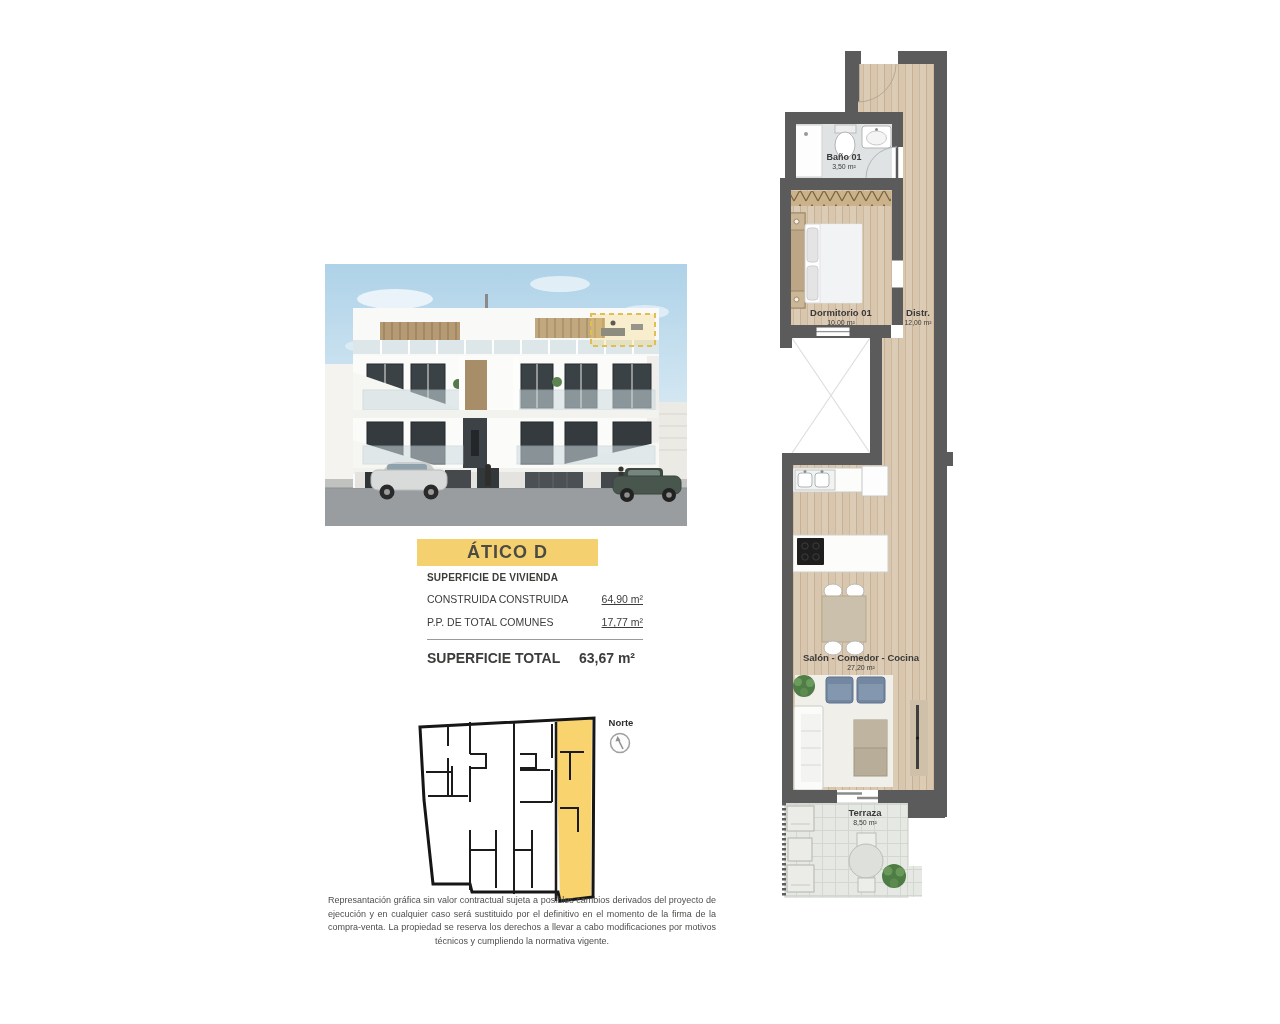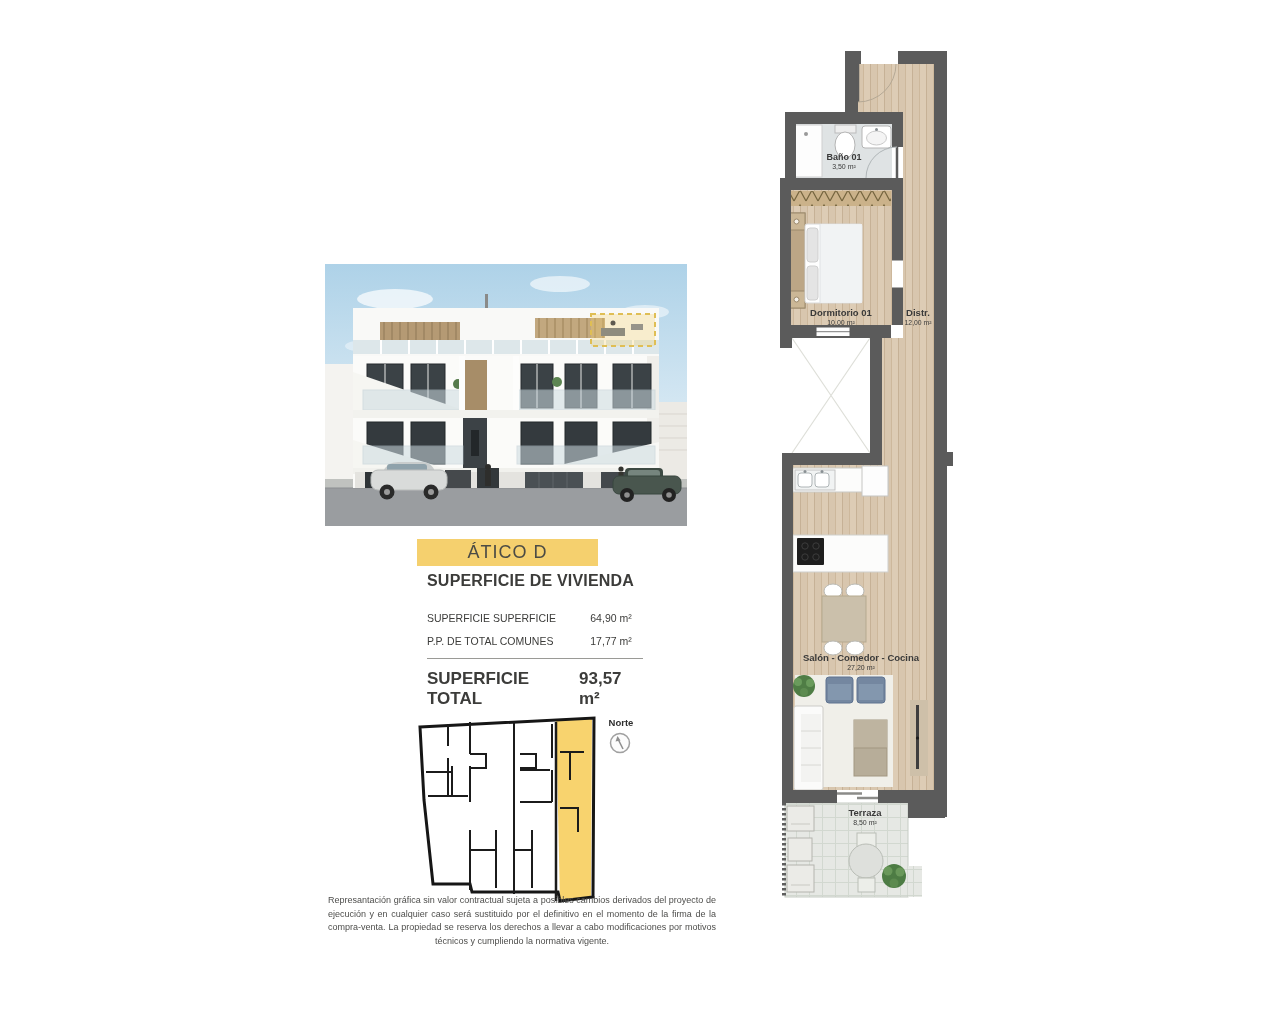--- a/index.html
+++ b/index.html
@@ -1,28 +1,28 @@
 <!DOCTYPE html>
 <html><head>
 <meta charset="utf-8">
 <style>
   html,body{margin:0;padding:0;background:#ffffff;font-family:"Liberation Sans",sans-serif;}
   #canvas{position:relative;width:1280px;height:1024px;background:#ffffff;overflow:hidden;}
   .abs{position:absolute;}
   
   #banner{left:417px;top:539px;width:181px;height:27px;background:#f5d06e;
           display:flex;align-items:center;justify-content:center;}
-  #banner span{font-size:18px;font-weight:normal;color:#4b4b45;letter-spacing:1px;}
+  #banner span{font-size:18px;font-weight:bold;color:#4b4b45;letter-spacing:1px;}
   #surface{left:427px;top:572px;width:216px;color:#3c3c3a;}
-  #surface .hdr{font-size:16px;font-weight:bold;margin-bottom:22px;letter-spacing:.2px;}
+  #surface .hdr{font-size:10px;font-weight:bold;margin-bottom:10px;letter-spacing:.2px;}
   #surface .row{display:flex;font-size:10.5px;margin-bottom:11px;}
   #surface .row .lbl{flex:1;}
-  #surface .row .val{width:64px;text-align:center;}
+  #surface .row .val{width:64px;text-align:right;text-decoration:underline;}
   #surface hr{border:none;border-top:1px solid #9a9a96;margin:10px 0 10px 0;}
-  #surface .total{display:flex;font-size:17px;font-weight:bold;}
+  #surface .total{display:flex;font-size:14px;font-weight:bold;}
   #surface .total .lbl{flex:1;}
   #surface .total .val{width:64px;}
   
   #disclaimer{left:328px;top:894px;width:388px;font-size:9px;line-height:1.5;
               color:#4e4e4c;text-align:justify;text-align-last:center;}
   svg{display:block;}
   text{font-family:"Liberation Sans",sans-serif;}
 </style>
 </head>
 <body>
@@ -147,31 +147,31 @@
     </g>
   </svg>
 
   <div class="abs" id="banner">
     <span>ÁTICO D</span>
   </div>
 
   <div class="abs" id="surface">
     <div class="hdr">SUPERFICIE DE VIVIENDA</div>
     <div class="row">
-      <span class="lbl">SUPERFICIE SUPERFICIE</span>
+      <span class="lbl">CONSTRUIDA CONSTRUIDA</span>
       <span class="val">64,90 m²</span>
     </div>
     <div class="row">
       <span class="lbl">P.P. DE TOTAL COMUNES</span>
       <span class="val">17,77 m²</span>
     </div>
     <hr>
     <div class="total">
       <span class="lbl">SUPERFICIE TOTAL</span>
-      <span class="val">93,57 m²</span>
+      <span class="val">63,67 m²</span>
     </div>
   </div>
 
   <svg class="abs" style="left:408px;top:710px" width="240" height="208" viewBox="0 0 240 208">
     <polygon points="148,10 184,7 183,188 152,191" fill="#f8d36e"></polygon>
     <path d="M12,17 L186,8 L185,187 L152,191 L150,182 L64,182 L62,174 L25,174 L16,90 Z" fill="none" stroke="#161616" stroke-width="3"></path>
     <g stroke="#1b1b1b" stroke-width="2" fill="none">
       <path d="M40,14 v22 M40,48 v38"></path>
       <path d="M18,62 h26 M44,56 v30 M20,86 h40"></path>
       <path d="M62,12 v32 M62,56 v36 M62,120 v60"></path>

